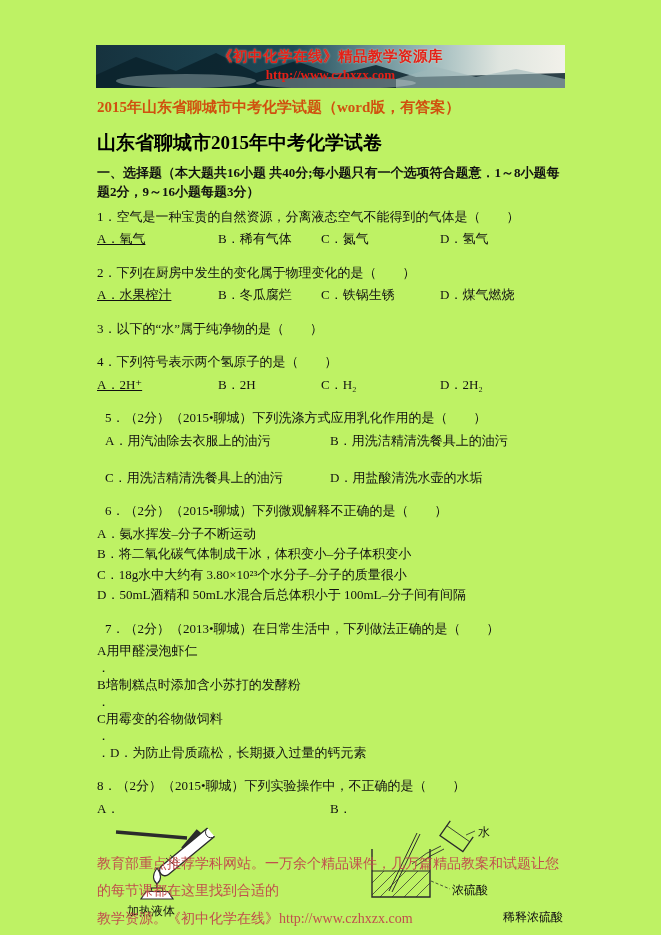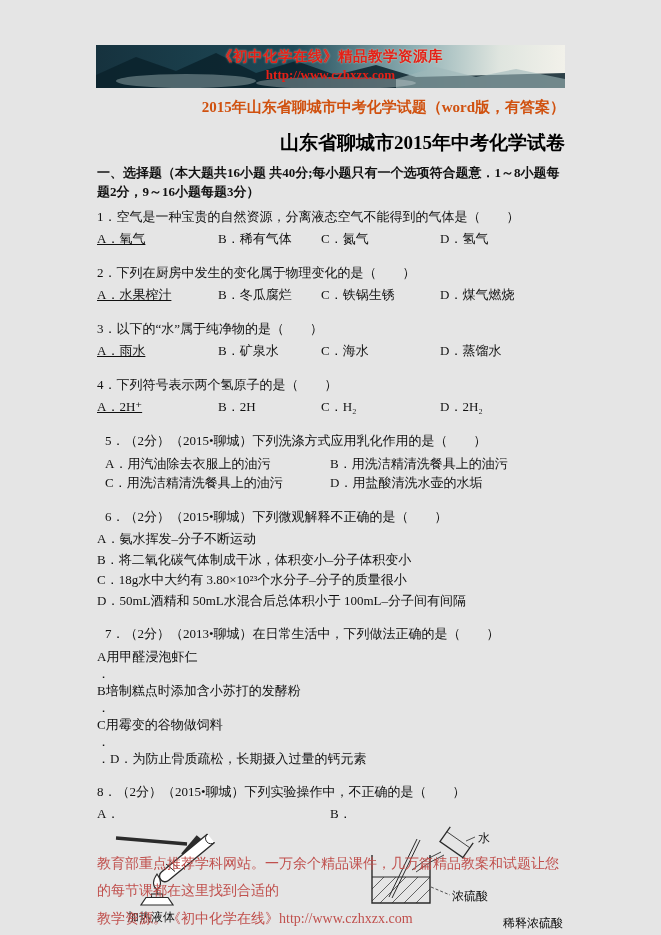--- a/index.html
+++ b/index.html
@@ -1,49 +1,49 @@
 <!DOCTYPE html>
 <html><head>
   <meta charset="utf-8">
   <style>
     * { box-sizing: border-box; }
     html, body { margin: 0; padding: 0; }
     body { width: 661px; height: 935px; background: #fff; }
     .page {
-      position: relative; width: 661px; height: 935px; background: #e5e5e5;
+      position: relative; width: 661px; height: 935px; background: #bef264;
       overflow: hidden; color: #111;
       font-family: "Liberation Serif", "DejaVu Serif", serif;
     }
     
     .banner { position: absolute; left: 96px; top: 45px; width: 469px; height: 43px; overflow: hidden; }
     .banner svg.bg { position: absolute; left: 0; top: 0; display: block; }
     .banner-title {
       position: absolute; left: 0; top: 2px; width: 100%; text-align: center;
       font-weight: bold; font-size: 14.5px; color: #e52017; letter-spacing: .5px;
       text-shadow: 0 0 2px rgba(255,255,220,.6);
     }
     .banner-url {
       position: absolute; left: 0; top: 22px; width: 100%; text-align: center;
       font-weight: bold; font-size: 13px; color: #e52017;
     }
     
     .content { position: absolute; left: 97px; top: 97px; width: 468px; font-size: 13px; line-height: 1.35; }
-    .subject-line { margin: 0; text-align: right; font-weight: bold; font-size: 15px; color: #d0510f; }
-    .doc-title { margin: 13px 0 8px; text-align: right; font-weight: bold; font-size: 19px; color: #000; }
+    .subject-line { margin: 0; text-align: left; font-weight: bold; font-size: 15px; color: #d0510f; }
+    .doc-title { margin: 13px 0 8px; text-align: left; font-weight: bold; font-size: 19px; color: #000; }
     .section-heading { margin: 0 0 6px; font-weight: bold; line-height: 1.45; }
     .q { margin: 0; }
     .stem { margin: 16px 0 5px; }
     .stem.first { margin-top: 4px; }
     .stem.indent { padding-left: 8px; }
     .opt-row { display: flex; margin: 0 0 10px; }
     .opt-row .c1 { width: 121px; text-decoration: underline; }
     .opt-row .c2 { width: 103px; }
     .opt-row .c3 { width: 119px; }
     .opt-row .c4 { flex: 1; }
-    .opt-grid { display: grid; grid-template-columns: 225px 1fr; row-gap: 2px; padding-left: 8px; margin: 0 0 6px; }
+    .opt-grid { display: grid; grid-template-columns: 225px 1fr; row-gap: 19px; padding-left: 8px; margin: 0 0 6px; }
     .opt-stack p { margin: 0 0 3px; }
     .q7-lines p { margin: 0; line-height: 17px; }
     .q8-labels { display: flex; margin: 4px 0 2px; }
     .q8-labels .a { width: 233px; }
     .figures { display: flex; }
     .fig-col { width: 233px; }
     .fig-col svg { display: block; }
     .fig-caption { font-size: 12px; margin: 2px 0 0; }
     .fig-caption.left { padding-left: 30px; }
     .fig-caption.right { padding-left: 50px; text-align: right; }
@@ -102,26 +102,20 @@
       <div class="opt-row">
         <span class="c1">A．水果榨汁</span>
         <span class="c2">B．冬瓜腐烂</span>
         <span class="c3">C．铁锅生锈</span>
         <span class="c4">D．煤气燃烧</span>
       </div>
     </section>
 
     <section class="q">
       <p class="stem">3．以下的“水”属于纯净物的是（　　）</p>
-      <div class="opt-row">
-        <span class="c1">A．雨水</span>
-        <span class="c2">B．矿泉水</span>
-        <span class="c3">C．海水</span>
-        <span class="c4">D．蒸馏水</span>
-      </div>
     </section>
 
     <section class="q">
       <p class="stem">4．下列符号表示两个氢原子的是（　　）</p>
       <div class="opt-row">
         <span class="c1">A．2H⁺</span>
         <span class="c2">B．2H</span>
         <span class="c3">C．H₂</span>
         <span class="c4">D．2H₂</span>
       </div>

